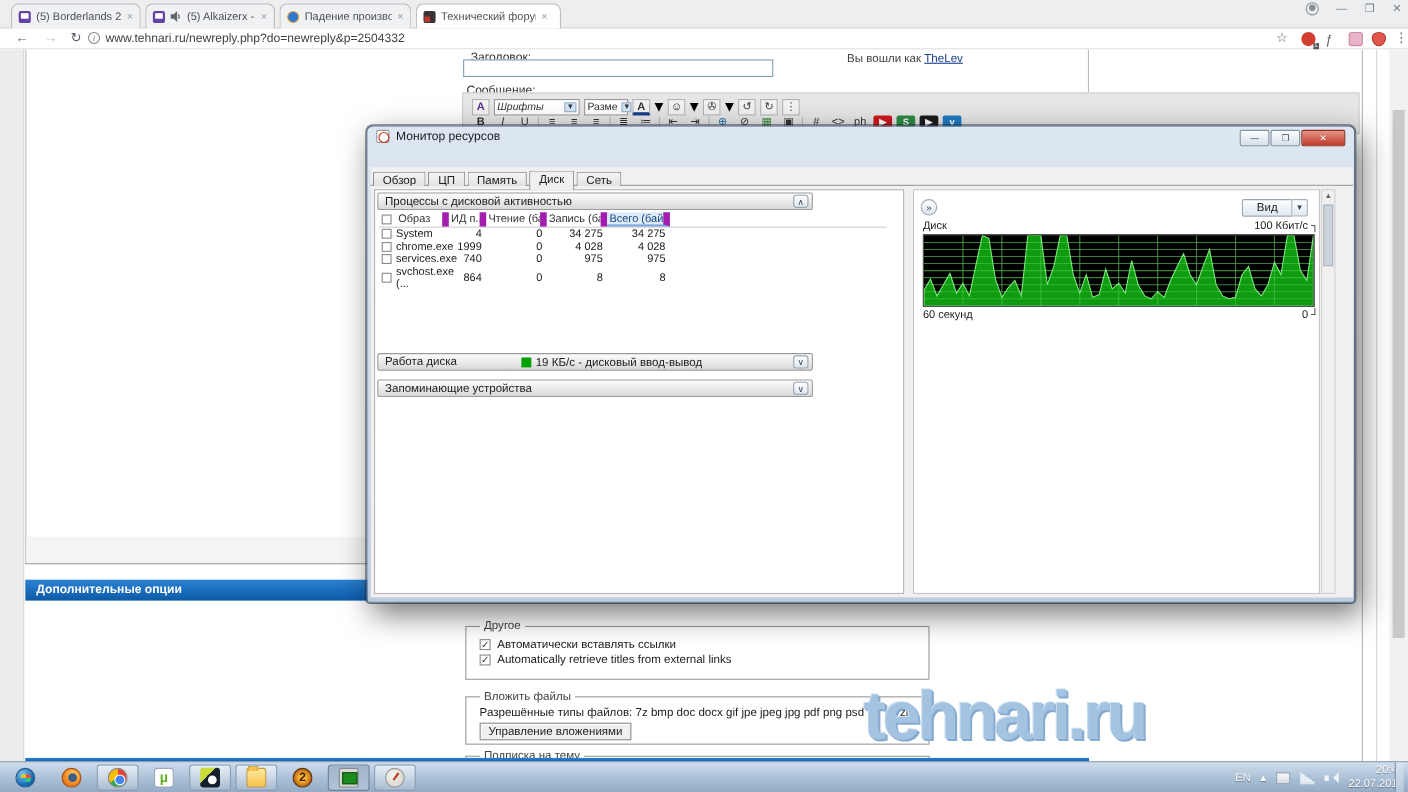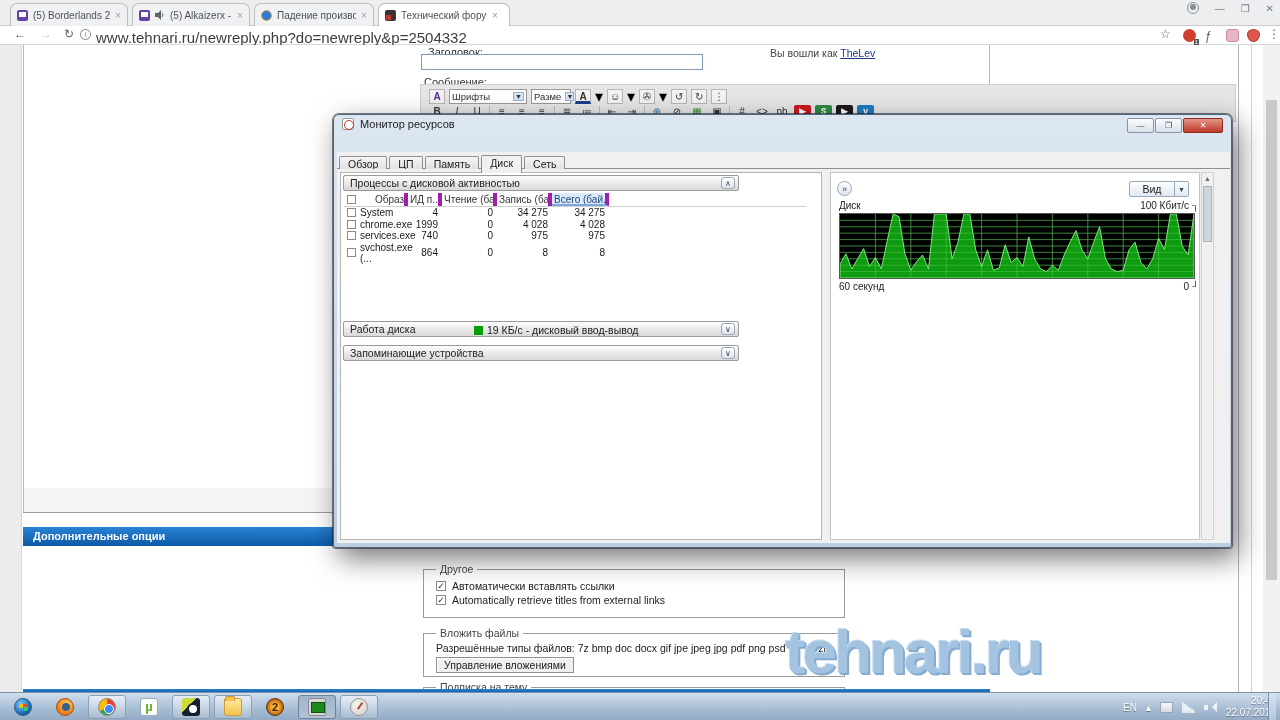--- a/index.html
+++ b/index.html
@@ -20,21 +20,21 @@
   .fav-dark { background:#3a3335; position:relative; }
   .fav-dark:after { content:""; position:absolute; left:1px; bottom:1px; width:5px; height:5px; background:#c0392b; }
   .tab-x { color:#9aa0a6; font-size:10px; }
   .tab-audio { width:10px; height:10px; }
   .browser-btns { position:absolute; top:2px; right:6px; display:flex; gap:16px; color:#7a7f85; font-size:10px; align-items:center; }
   .profile-glyph { width:12px; height:12px; border:1px solid #8a8f95; border-radius:50%; position:relative; }
   .profile-glyph:after{ content:""; position:absolute; left:2px; top:1px; width:6px; height:6px; border-radius:50%; background:#8a8f95; }
 
   .toolbar { left:0; top:26px; width:1280px; height:19px; background:#fff; border-bottom:1px solid #d5d7d9; }
   .nav-ic { position:absolute; top:1px; font-size:12px; color:#5f6368; }
-  .url-text { position:absolute; left:96px; top:3px; font-size:15px; color:#3c4043; }
+  .url-text { position:absolute; left:96px; top:3px; font-size:11px; color:#3c4043; }
   .info-ic { position:absolute; left:80px; top:3px; width:11px; height:11px; border:1px solid #80868b; border-radius:50%;
              font-size:8px; color:#80868b; text-align:center; line-height:10px; font-style:italic; }
   .ext { position:absolute; top:3px; width:13px; height:13px; border-radius:3px; }
   .ext-red { background:#d23f31; border-radius:50%; }
   .ext-badge { position:absolute; right:-3px; bottom:-3px; background:#555; color:#fff; font-size:6px; padding:0 1px; }
   .ext-grey { color:#5f6368; font-size:12px; width:auto; }
   .ext-pink { background:#e8b4c8; border:1px solid #c98aa8; }
   .ext-shield { background:#e2574c; border-radius:50% 50% 50% 50% / 40% 40% 60% 60%; border:1px solid #b03a30; }
 
   
@@ -91,21 +91,21 @@
   .rm-body { position:absolute; left:3px; top:54px; width:893px; height:374px; background:#f0f0f0; }
   .rm-left { position:absolute; left:3px; top:3px; width:482px; height:368px; background:#fff; border:1px solid #b5b5b5; }
   .sec-bar { position:absolute; left:2px; width:396px; height:16px; background:linear-gradient(#fdfdfd,#d8d8d8);
              border:1px solid #9a9a9a; border-radius:2px; font-size:10.5px; color:#222; line-height:14px; padding-left:6px; }
   .sec-chevron { position:absolute; right:3px; top:1px; width:14px; height:12px; border:1px solid #9aa7b5; border-radius:3px;
                  background:linear-gradient(#fff,#dde6ef); font-size:8px; line-height:11px; text-align:center; color:#445; }
   .ptable { position:absolute; left:3px; top:20px; width:462px; }
   .prow { display:grid; grid-template-columns:16px 48px 34px 55px 55px 57px; font-size:10px; color:#1a1a1a; height:11.5px; align-items:center; }
   .prow.header { border-bottom:1px solid #cfcfcf; height:14px; color:#333; }
   .prow .num { text-align:right; padding-right:4px; }
-  .hcell { border-right:4px solid #a21caf; height:100%; line-height:13px; padding-left:2px; overflow:hidden; white-space:nowrap;text-align:right; }
+  .hcell { border-right:6px solid #a21caf; height:100%; line-height:13px; padding-left:2px; overflow:hidden; white-space:nowrap; }
   .hcell.sorted { background:#ddeafa; border-bottom:2px solid #7da7d8; color:#17477e; }
   .cb { width:9px; height:9px; border:1px solid #8a8a8a; background:#fff; margin-left:3px; }
   .legend-sq { display:inline-block; width:9px; height:9px; margin:0 4px -1px 0; }
   .rm-right { position:absolute; left:493px; top:0px; width:384px; height:374px; background:#f0f0f0; }
   .rp-white { position:absolute; left:0; top:3px; width:370px; height:368px; background:#fff; border:1px solid #c5c5c5; }
   .round-btn { position:absolute; left:6px; top:8px; width:15px; height:15px; border:1px solid #9aa7b5; border-radius:50%;
                background:linear-gradient(#fff,#dde6ef); font-size:9px; text-align:center; line-height:14px; color:#345; }
   .view-btn { position:absolute; right:10px; top:8px; height:16px; display:flex; }
   .view-main { width:46px; border:1px solid #9aa7b5; background:linear-gradient(#fdfefe,#dfe8f1); font-size:10.5px; text-align:center; line-height:15px; color:#222; border-radius:2px 0 0 2px; }
   .view-arrow { width:14px; border:1px solid #9aa7b5; border-left:none; background:linear-gradient(#fdfefe,#dfe8f1); font-size:7px; text-align:center; line-height:15px; color:#345; border-radius:0 2px 2px 0; }
@@ -214,21 +214,21 @@
     <span class="abs lbl" style="left:428px;top:1px">Заголовок:</span>
     <input class="abs title-input" value="" style="">
     <span class="abs loggedin">
       <span>Вы вошли как </span><a href="#">TheLev</a>
     </span>
     <span class="abs lbl" style="left:424px;top:31px">Сообщение:</span>
 
     <div class="abs ed-toolbar">
       <div class="ed-row" style="top:2px" id="ed-row1">
           <div class="ed-ic framed" style="color: rgb(91, 45, 142); font-weight: bold;">A</div>
-          <div class="ed-sel" style="width: 78px;">
+          <div class="ed-sel" style="width: 78px; font-style: italic;">
             <span>Шрифты</span>
             <span class="arrow" style="margin-left: auto;">▼</span>
           </div>
           <div class="ed-sel" style="width: 40px;">
             <span>Разме</span>
             <span class="arrow" style="margin-left: auto;">▼</span>
           </div>
           <div class="ed-ic framed" style="border-bottom: 3px solid rgb(26, 62, 140); font-weight: bold;">A</div>
           <span>▾</span>
           <div class="ed-ic framed">☺</div>

